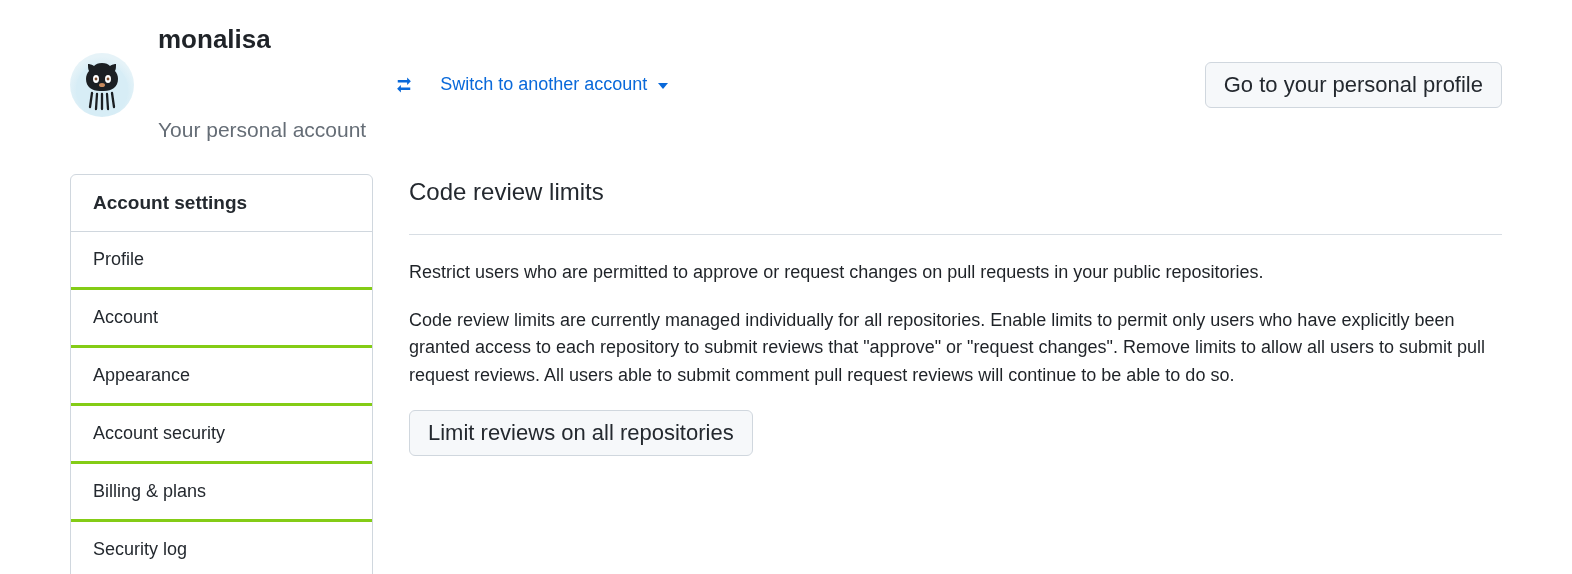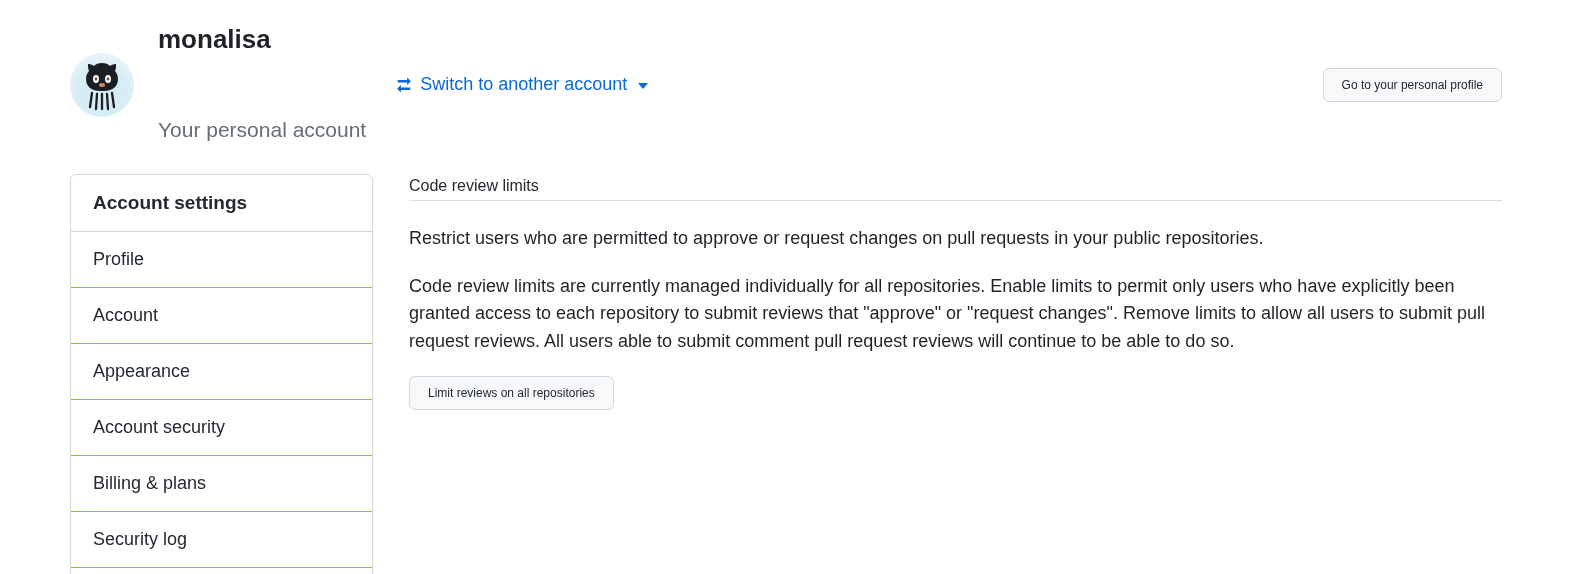--- a/index.html
+++ b/index.html
@@ -29,30 +29,30 @@
     .avatar svg { width: 100%; height: 100%; }
     .account-info { display: flex; flex-direction: column; gap: 36px; }
     .username { font-size: 26px; font-weight: 600; line-height: 1.2; color: #1f2328;}
     .account-type { font-size: 21px; color: #656d76; margin-top: 23px; }
     .switch-account {
       display: flex;
       align-items: center;
       margin-left: 28px;
       color: #0969da;
       font-size: 18px;
-      gap: 6px;
+      gap: 26px;
     }
     .switch-account a { color: #0969da; text-decoration: none; }
     .spacer { flex: 1; }
     .btn {
       background: #f6f8fa;
       border: 1px solid #d0d7de;
       border-radius: 6px;
       padding: 9px 18px;
-      font-size: 12px;
+      font-size: 22px;
       font-weight: 500;
       color: #24292f;
       cursor: pointer;
       white-space: nowrap;
     }
     .layout { display: flex; gap: 36px; }
     .sidebar {
       width: 303px;
       flex-shrink: 0;
       border: 1px solid #d0d7de;
@@ -61,31 +61,31 @@
       align-self: flex-start;
     }
     .sidebar-header {
       font-size: 19px;
       font-weight: 600;
       padding: 14px 22px;
       border-bottom: 1px solid #d0d7de;
     }
     .sidebar-item {
       padding: 14px 22px;
-      border-bottom: 1px solid #84cc16;
+      border-bottom: 3px solid #84cc16;
       font-size: 18px;
       color: #24292f;
       cursor: pointer;
     }
     .sidebar-item:last-child { border-bottom: none; }
     .main { flex: 1; }
     .page-title {
-      font-size: 16px;
+      font-size: 24px;
       font-weight: 400;
-      padding-bottom: 2px;
+      padding-bottom: 24px;
       border-bottom: 1px solid #d8dee4;
       margin-bottom: 24px;
     }
     .para {
       font-size: 18px;
       color: #1f2328;
       margin-bottom: 20px;
       line-height: 1.55;
     }
     .actions { display: flex; gap: 6px; margin-top: 12px; }

